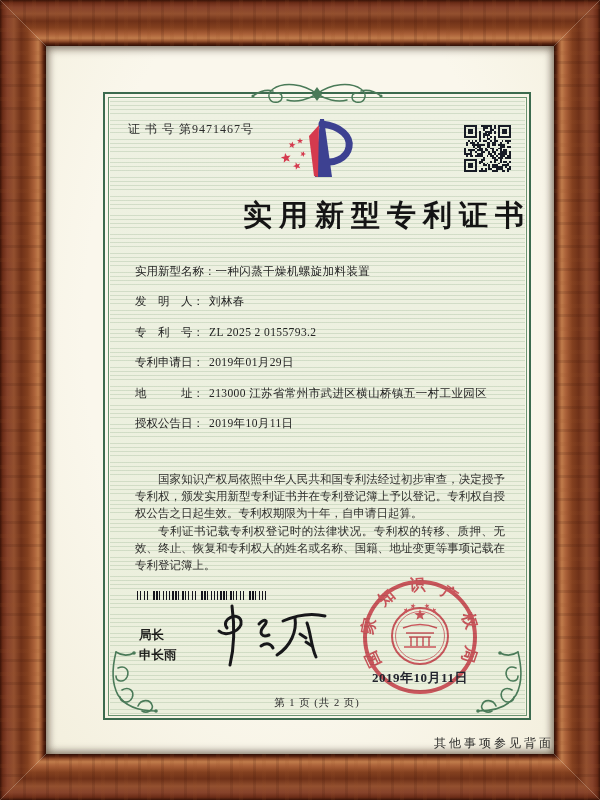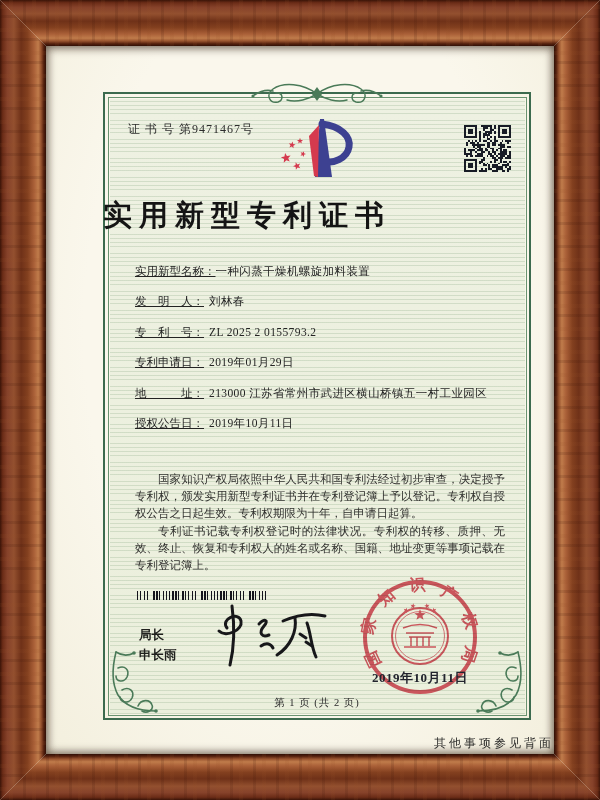--- a/index.html
+++ b/index.html
@@ -40,26 +40,26 @@
   .sheet{position:absolute;left:57px;top:46px;width:428px;height:628px;}
   .line-outer{position:absolute;inset:0;border:2.5px solid #3c6a4e;}
   .line-inner{position:absolute;inset:4.5px;border:1px solid #699370;}
   .guilloche{position:absolute;inset:6.5px;
     background:repeating-linear-gradient(0deg,rgba(122,158,118,.24) 0 .8px,rgba(0,0,0,0) .8px 3.8px),
                linear-gradient(#eef1e2,#ebefdc);}
 
   .cert-no{position:absolute;left:17px;top:29px;font-size:12px;letter-spacing:1px;color:#2c2c2c;margin-left:8px;}
   .logo{position:absolute;left:50%;margin-left:-38px;top:22px;}
   .qr{position:absolute;right:20px;top:33px;}
-  .title{position:absolute;top:104px;left:0;width:100%;text-align:left;
+  .title{position:absolute;top:104px;left:0;width:100%;text-align:right;
          font-size:29px;font-weight:bold;letter-spacing:7px;color:#141414;}
 
   .fields{position:absolute;left:32px;top:164px;right:24px;font-size:11.5px;color:#232323;}
   .frow{height:30.4px;line-height:30.4px;white-space:nowrap;}
-  .flabel{display:inline-block;min-width:74px;text-decoration:underline;}
+  .flabel{display:inline-block;min-width:74px;}
   .fvalue{letter-spacing:.4px;}
   .grant{display:flex;gap:30px;}
 
   .paras{position:absolute;left:32px;top:371px;width:370px;
          font-size:11.5px;line-height:17.2px;color:#30302e;text-align:justify;margin-top:8px;}
   .para{text-indent:2em;}
 
   .barcode{position:absolute;left:34px;top:499px;width:131px;height:9px;
     background:repeating-linear-gradient(90deg,#14141c 0 1.5px,rgba(0,0,0,0) 1.5px 3px,#14141c 3px 3.8px,rgba(0,0,0,0) 3.8px 6.6px,#14141c 6.6px 8.2px,rgba(0,0,0,0) 8.2px 9.6px);}
 

